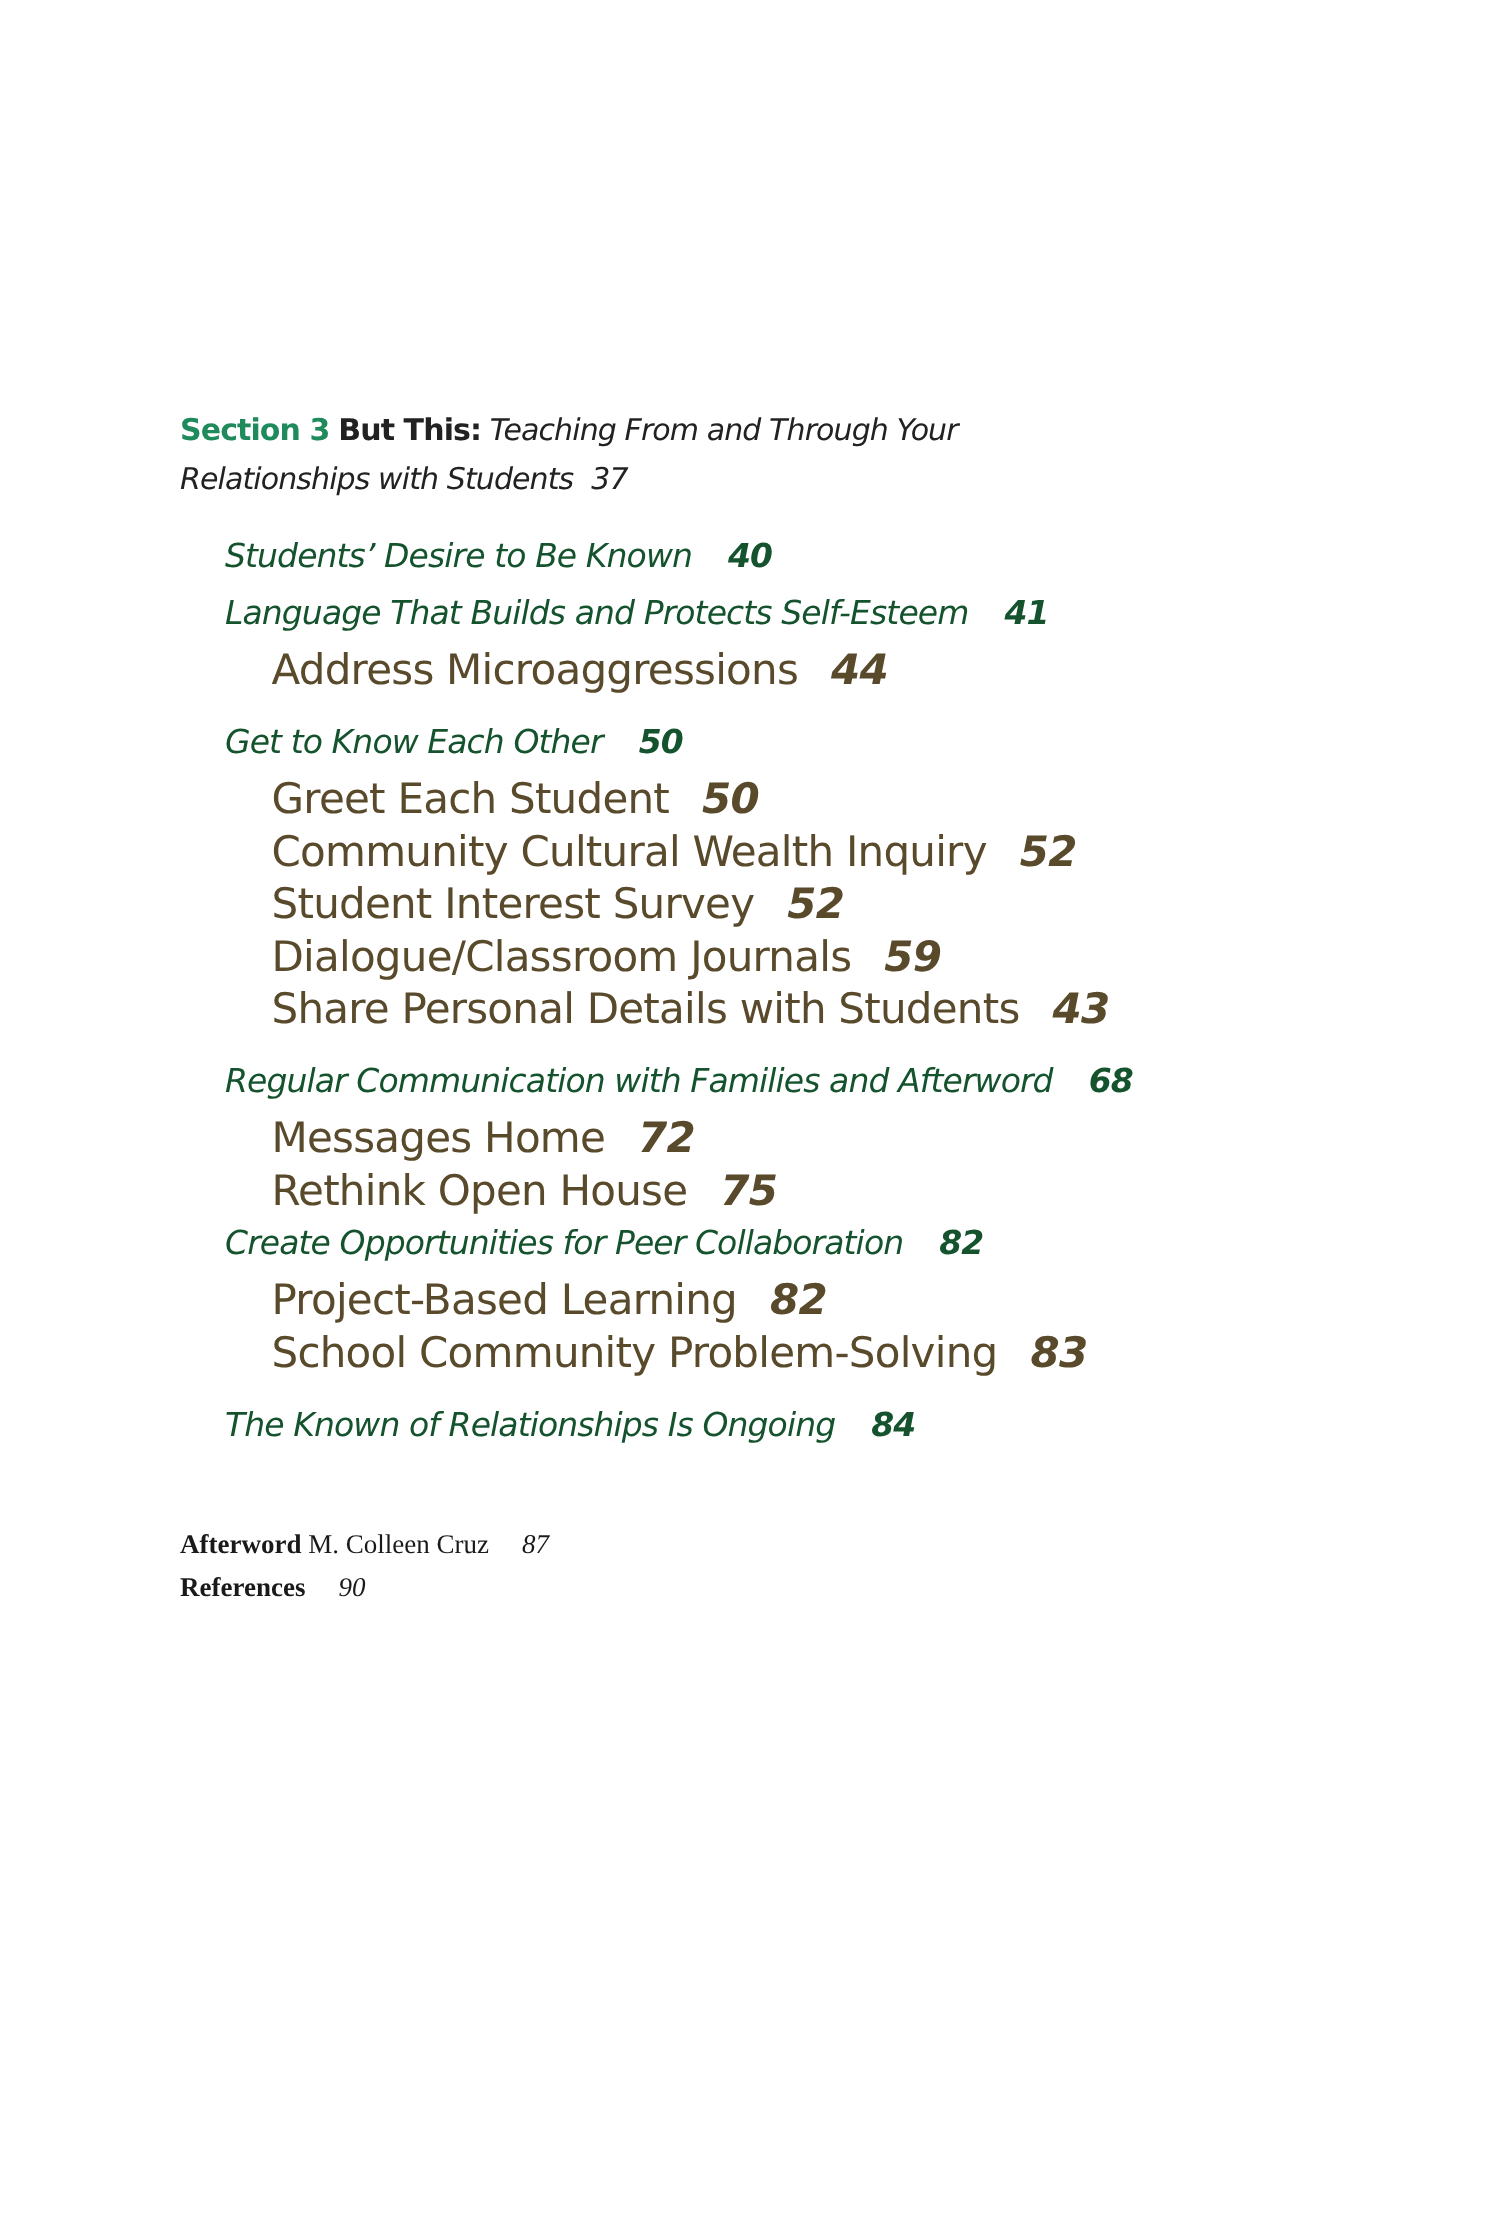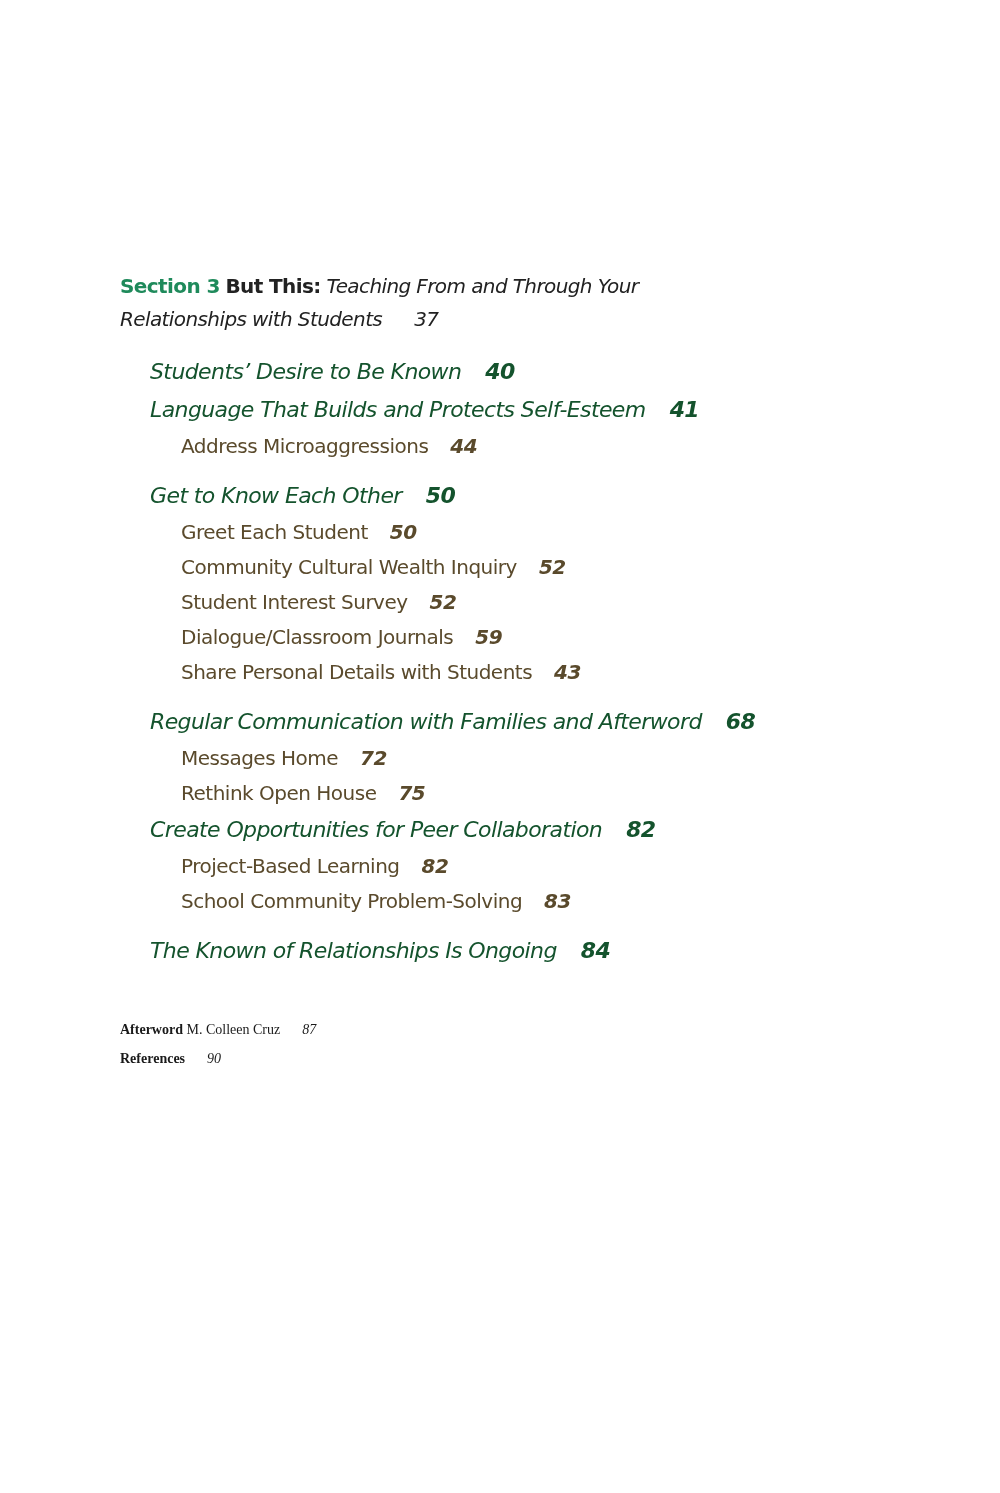--- a/index.html
+++ b/index.html
@@ -5,30 +5,30 @@
   html, body { margin: 0; padding: 0; background: #ffffff; }
   body { width: 1000px; height: 1493px; position: relative; overflow: hidden; }
   .page { position: absolute; left: 120px; top: 270px; width: 700px; }
   .sans { font-family: "DejaVu Sans", "Liberation Sans", sans-serif; }
   .serif { font-family: "Liberation Serif", "DejaVu Serif", serif; }
 
   .section-heading { font-size: 20px; line-height: 33px; color: #222222; letter-spacing: -0.6px; }
   .section-num { color: #1f8a5b; font-weight: bold; }
   .section-bold { font-weight: bold; }
   .section-italic { font-style: italic; }
-  .section-page { font-style: italic; margin-left: 32px; }
+  .section-page { font-style: italic; margin-left: 12px; }
 
   .toc { margin-top: 17px; }
   .l1 { font-size: 22px; line-height: 38px; color: #14532d; font-style: italic; padding-left: 30px; letter-spacing: -0.6px; }
-  .l2 { font-size: 20px; line-height: 35px; color: #5a4a2c; padding-left: 61px; letter-spacing: -0.5px; }
+  .l2 { font-size: 28px; line-height: 35px; color: #5a4a2c; padding-left: 61px; letter-spacing: -0.5px; }
   .pg { font-style: italic; font-weight: bold; margin-left: 22px; }
   .l1 .pg { margin-left: 24px; }
   .gap { margin-top: 13px; }
 
-  .back { margin-top: 45px; font-size: 14px; line-height: 29px; color: #1a1a1a; }
+  .back { margin-top: 45px; font-size: 18px; line-height: 29px; color: #1a1a1a; }
   .back .b { font-weight: bold; }
   .back .pg2 { font-style: italic; margin-left: 22px; }
 </style>
 </head>
 <body>
 
 <div class="page">
   <div class="section-heading sans">
     <span class="section-num">Section 3</span>
     <span class="section-bold">But This:</span>

